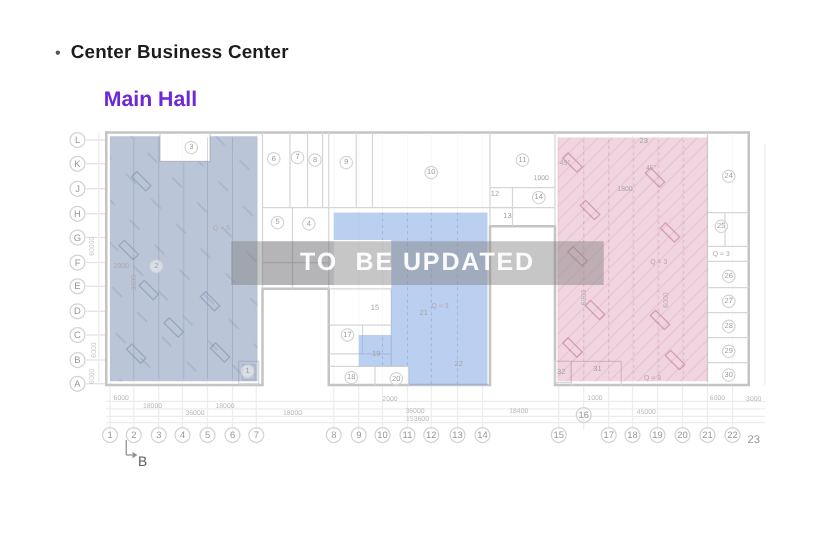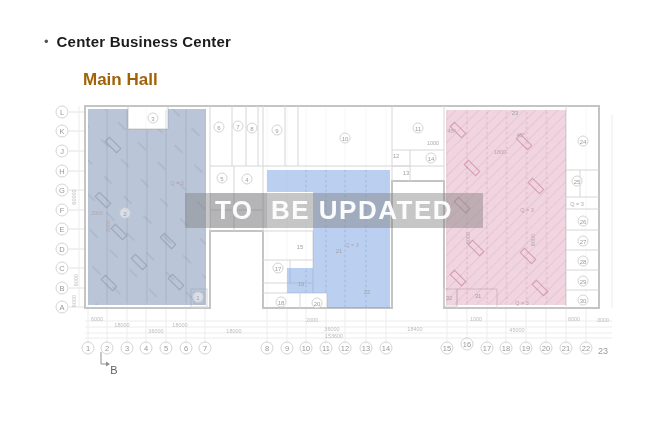--- a/index.html
+++ b/index.html
@@ -19,34 +19,34 @@
   .plain{position:absolute;transform:translate(-50%,-50%);white-space:nowrap;}
   .room.plain{font-size:6px;color:#a3a3a3;}
   .ax2{font-size:9px;color:#9a9a9a;}
   .dim{position:absolute;transform:translate(-50%,-50%);font-size:5.5px;color:#bdbdbd;white-space:nowrap;}
   .ann{position:absolute;transform:translate(-50%,-50%);font-size:5.5px;color:#b3a6ad;white-space:nowrap;}
   .rot{transform:translate(-50%,-50%) rotate(-90deg);}
   
   #wm{position:absolute;left:185px;top:193px;width:298px;height:35px;display:flex;align-items:center;
       justify-content:center;}
   #wm .shade{position:absolute;left:25px;top:0;width:57px;height:35px;}
-  #wm .txt{position:relative;font-size:26px;font-weight:700;letter-spacing:1.5px;white-space:pre;}
+  #wm .txt{position:relative;font-size:20px;font-weight:700;letter-spacing:1.5px;white-space:pre;}
   
   #secB{position:absolute;transform:translate(-50%,-50%);font-size:11px;color:#606060;}
 </style>
 </head>
 <body>
 
 <div id="stage">
 
   <div id="hdr">
     <span class="bullet">•</span>
     <span class="title" style="color: rgb(28, 28, 30);">Center Business Center</span>
   </div>
-  <div id="subtitle" style="color: #a16207;">Main Hall</div>
+  <div id="subtitle" style="color: #6d28d9;">Main Hall</div>
 
   <svg width="660" height="440" viewBox="0 0 660 440" style="position:absolute;left:0;top:0;">
     <defs>
       <pattern id="hatchPink" width="8" height="8" patternUnits="userSpaceOnUse" patternTransform="rotate(45)">
         <line x1="0" y1="0" x2="0" y2="8" stroke="rgba(186,104,136,0.28)" stroke-width="1"></line>
       </pattern>
       <pattern id="hatchLeft" width="28" height="24" patternUnits="userSpaceOnUse" patternTransform="rotate(45)">
         <line x1="2" y1="3" x2="13" y2="3" stroke="rgba(104,126,158,0.30)" stroke-width="1"></line>
       </pattern>
       <clipPath id="clipCenter">
@@ -221,21 +221,21 @@
       <span class="circ ax" style="left: 186px; top: 348px;">6</span>
       <span class="circ ax" style="left: 205px; top: 348px;">7</span>
       <span class="circ ax" style="left: 267px; top: 348px;">8</span>
       <span class="circ ax" style="left: 287px; top: 348px;">9</span>
       <span class="circ ax" style="left: 306px; top: 348px;">10</span>
       <span class="circ ax" style="left: 326px; top: 348px;">11</span>
       <span class="circ ax" style="left: 345px; top: 348px;">12</span>
       <span class="circ ax" style="left: 366px; top: 348px;">13</span>
       <span class="circ ax" style="left: 386px; top: 348px;">14</span>
       <span class="circ ax" style="left: 447px; top: 348px;">15</span>
-      <span class="circ ax" style="left: 467px; top: 344px;">16</span>
+      <span class="circ ax" style="left: 467px; top: 332px;">16</span>
       <span class="circ ax" style="left: 487px; top: 348px;">17</span>
       <span class="circ ax" style="left: 506px; top: 348px;">18</span>
       <span class="circ ax" style="left: 526px; top: 348px;">19</span>
       <span class="circ ax" style="left: 546px; top: 348px;">20</span>
       <span class="circ ax" style="left: 566px; top: 348px;">21</span>
       <span class="circ ax" style="left: 586px; top: 348px;">22</span>
       <span class="plain ax2" style="left: 603px; top: 351px;">23</span>
       <span class="room circ" style="left: 198px; top: 297px;">1</span>
       <span class="room circ" style="left: 125px; top: 213px;">2</span>
       <span class="room circ" style="left: 153px; top: 118px;">3</span>

